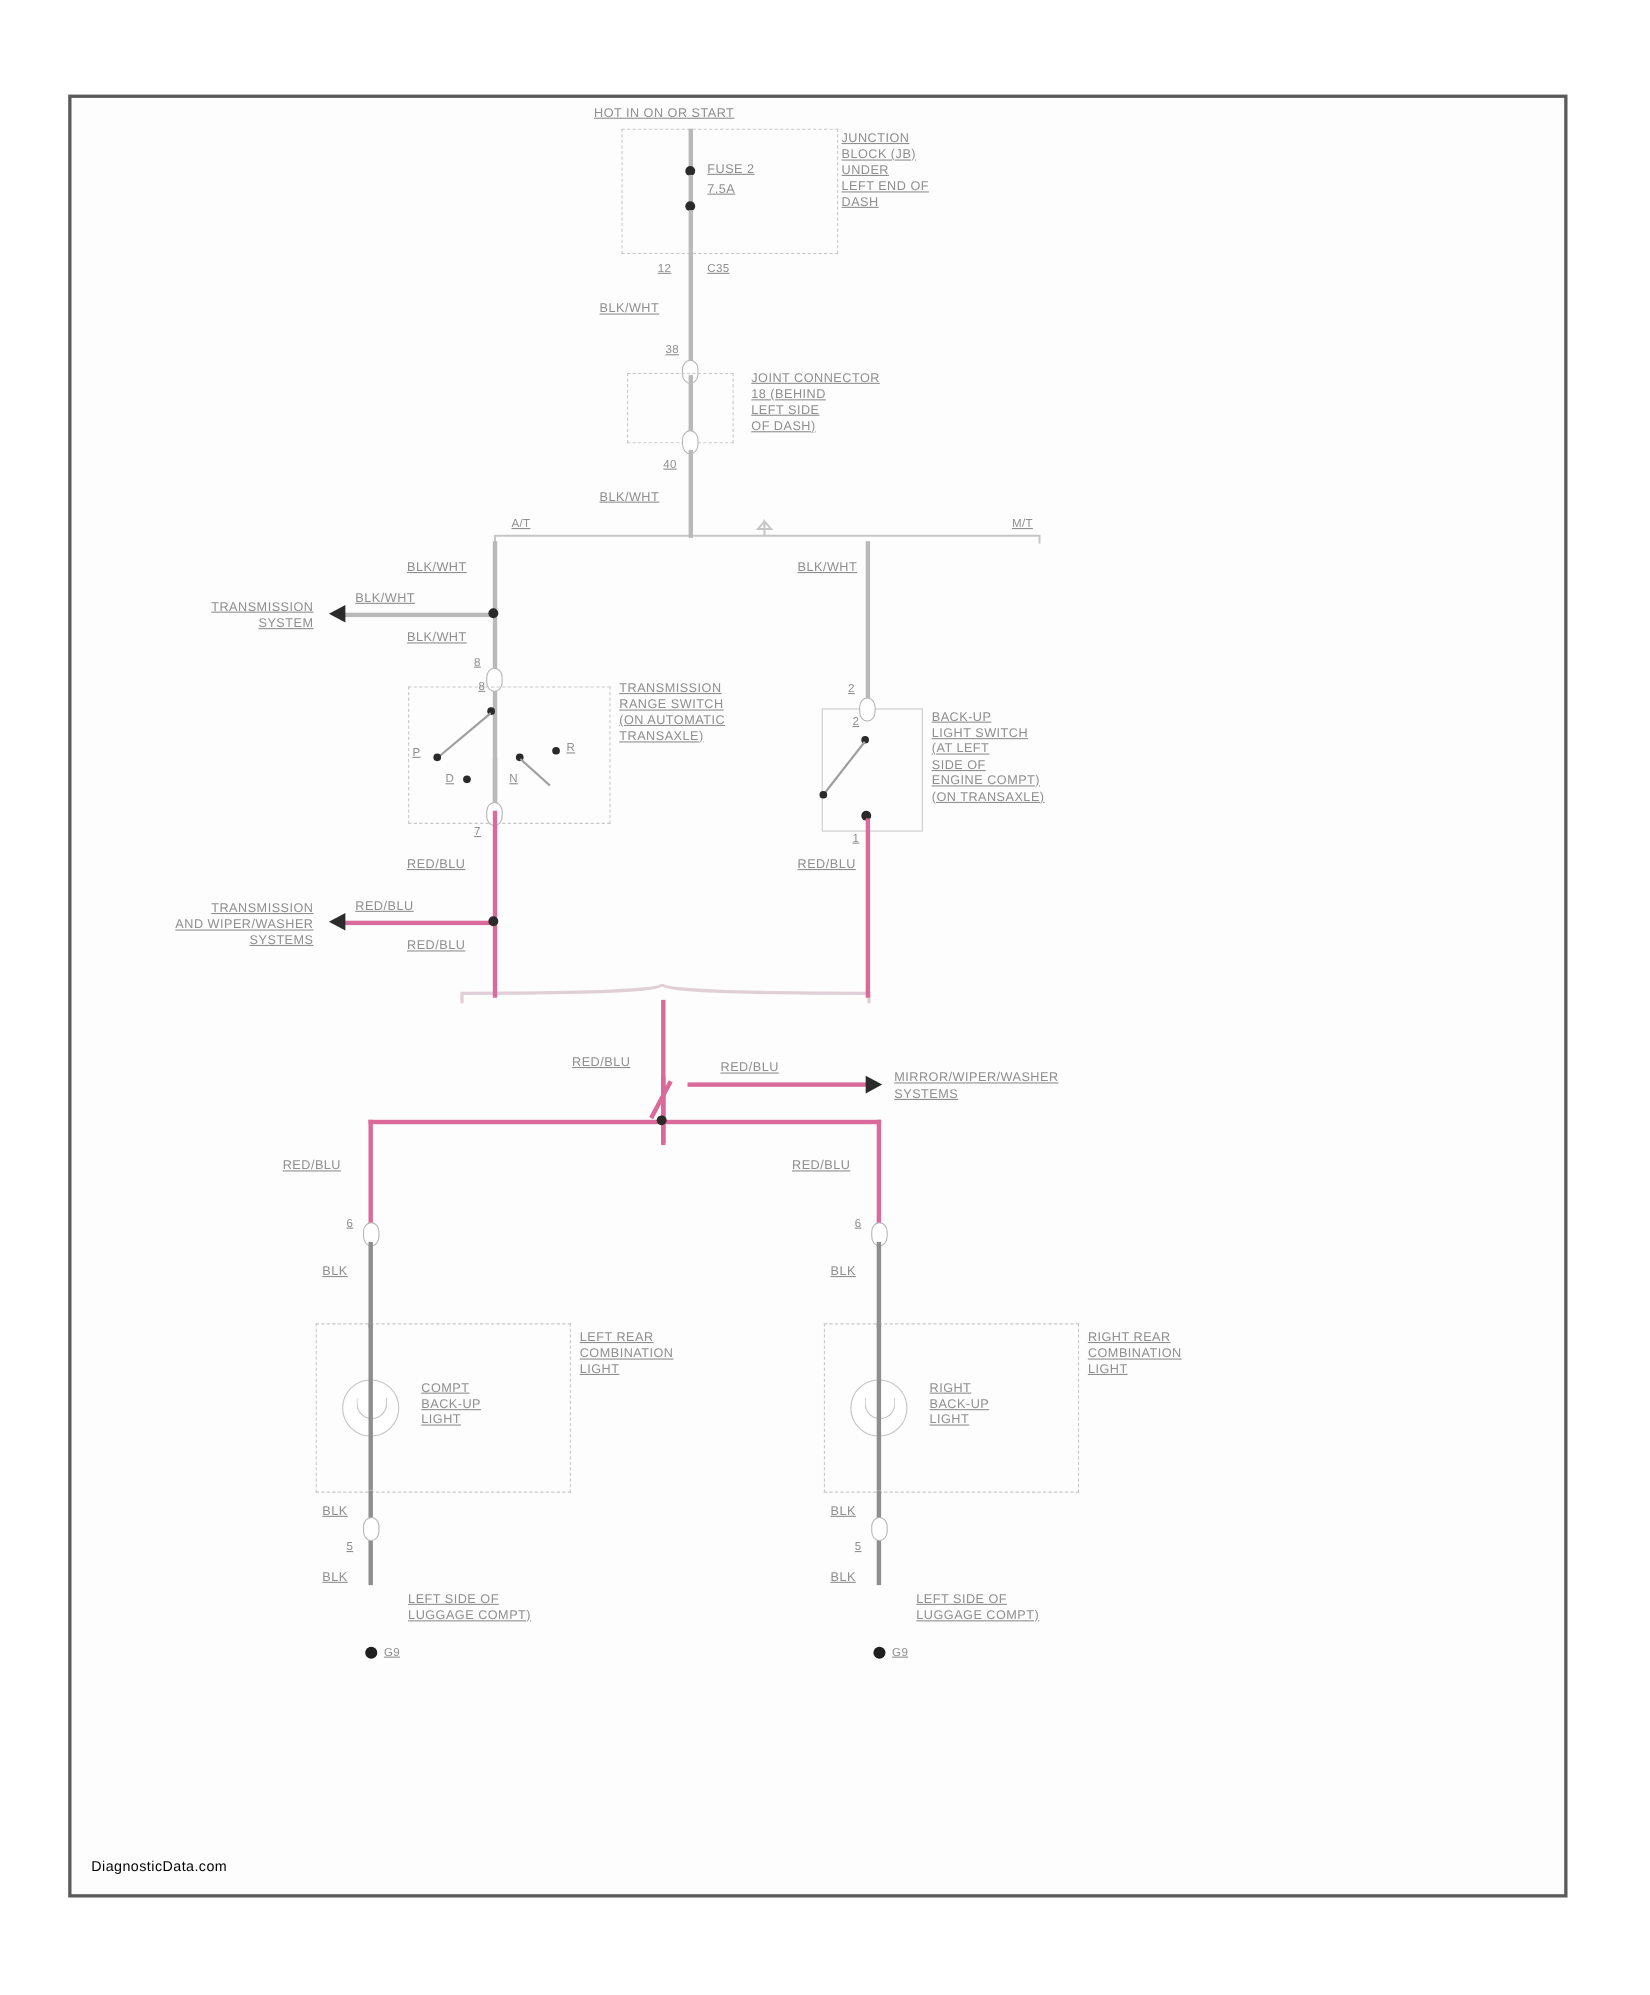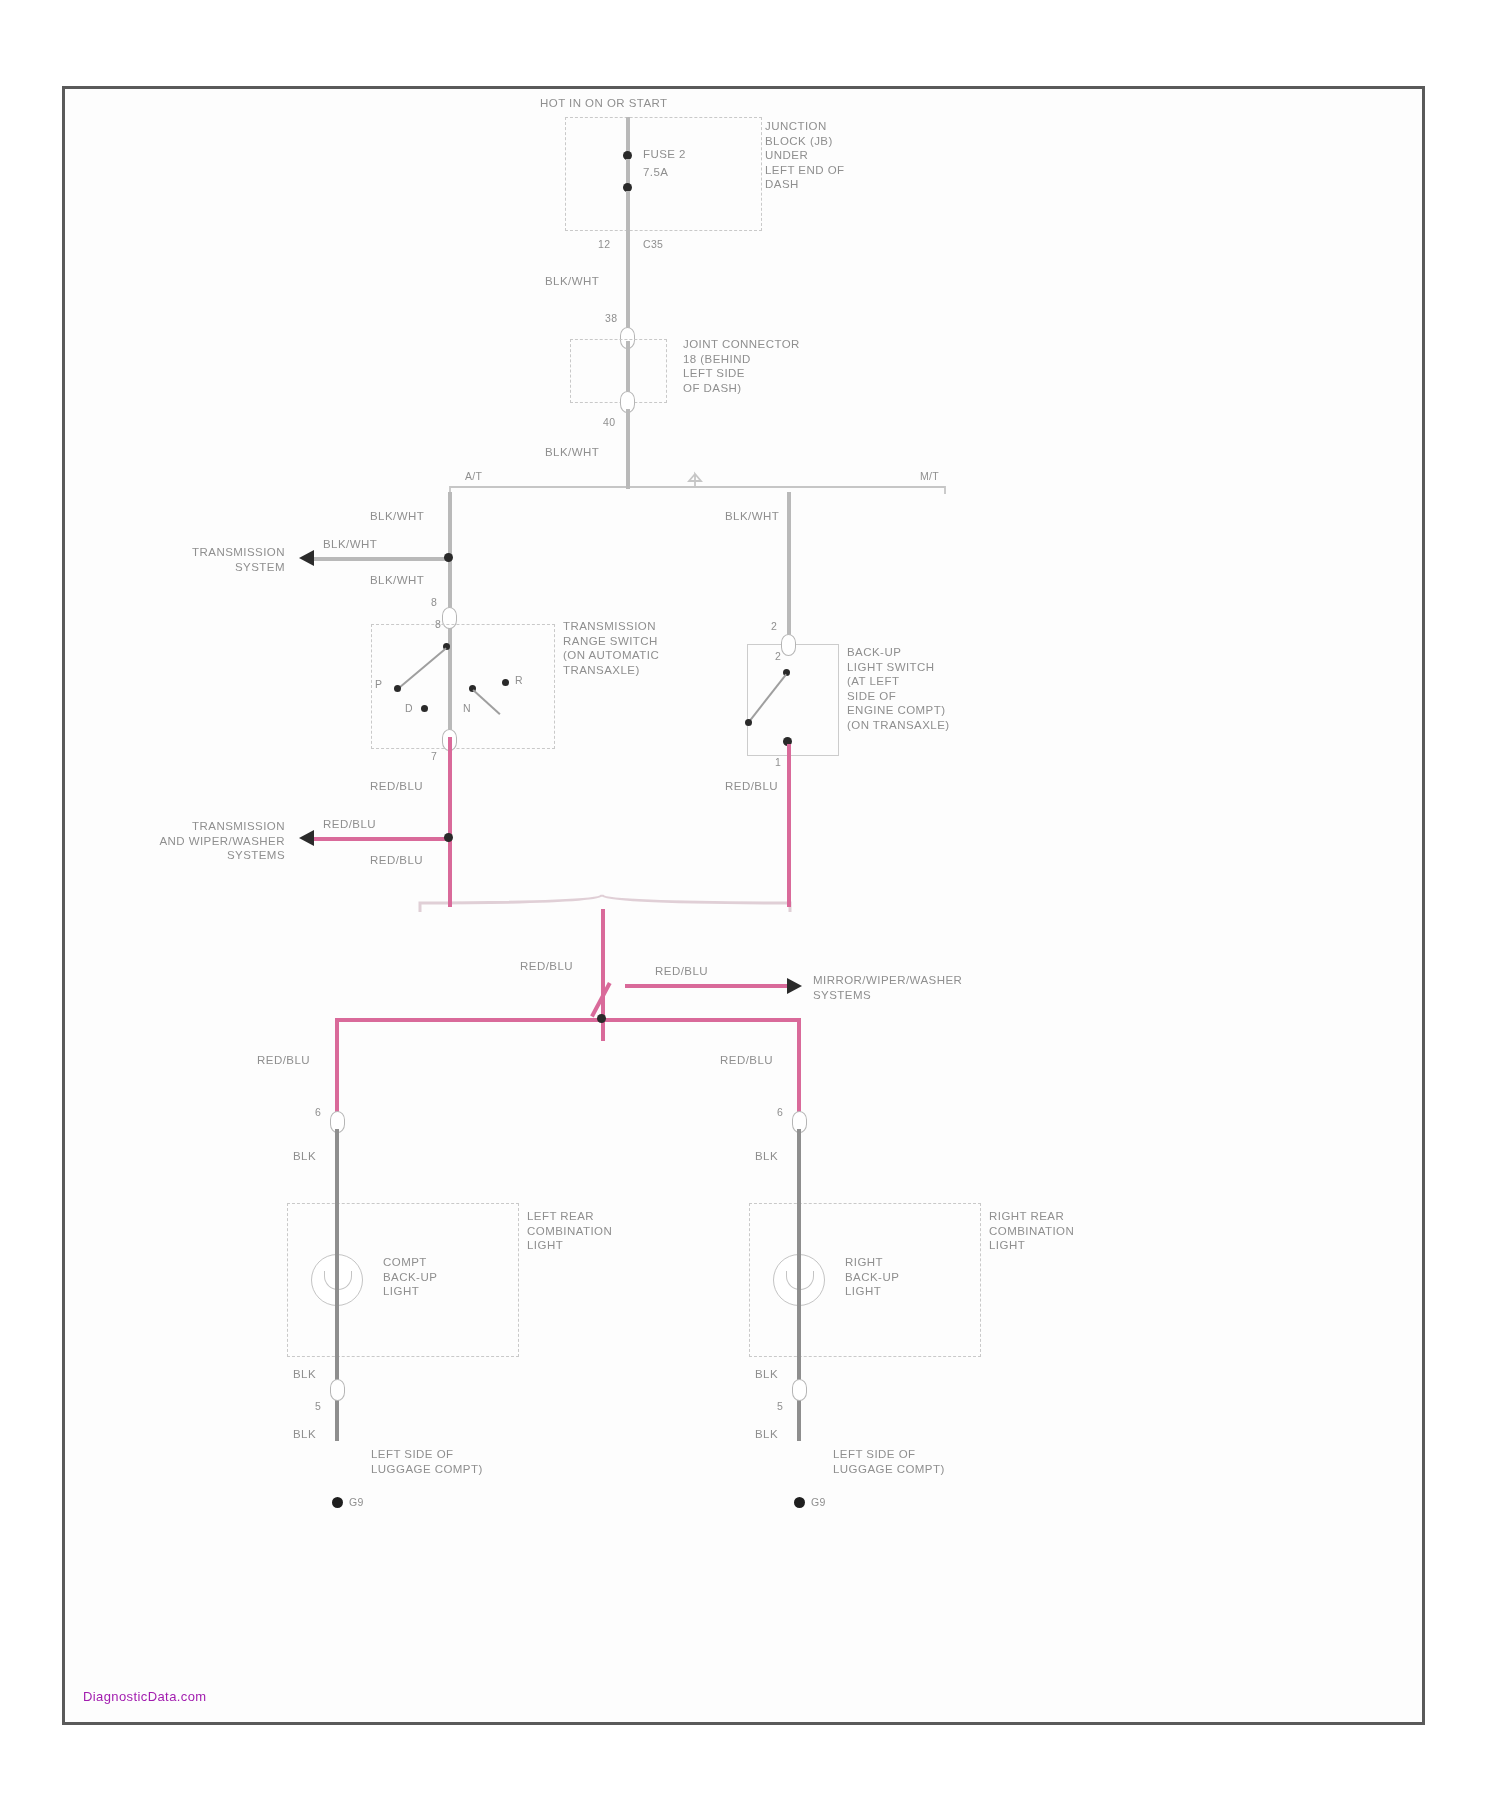--- a/index.html
+++ b/index.html
@@ -18,20 +18,21 @@
   }
 
   .lbl {
     position:absolute;
     color:#8f8f8f;
     font-size:11.5px;
     letter-spacing:.45px;
     line-height:14.5px;
     white-space:pre;
     font-family:"Liberation Sans", sans-serif;
+    text-decoration:underline;
   }
   .lbl.tiny { font-size:10.5px; letter-spacing:.3px; }
   .lbl.r { text-align:right; }
 
   
   .w { position:absolute; background:#b9b9b9; }
   .wv { width:4px; }
   .wh { height:4px; }
   .pink { background:#d96a9a; }
   .grey { background:#b9b9b9; }
@@ -90,21 +91,21 @@
 
   
   .arm { position:absolute; height:2.4px; background:#9f9f9f; transform-origin:0 50%; }
 
   svg.ov { position:absolute; left:0; top:0; width:1357px; height:1633px; overflow:visible; }
   .stroke { fill:none; stroke:#c6c6c6; stroke-width:1.8; }
   .strokeD { fill:none; stroke:#b0b0b0; stroke-width:2; }
 
   #watermark {
     position:absolute; left:18px; bottom:18px;
-    font-size:13px; color:#a21caf; letter-spacing:.4px;
+    font-size:13px; color:#000000; letter-spacing:.4px;
     font-family:"Liberation Sans", sans-serif;
   }
 </style>
 </head>
 <body>
 
 <div id="page">
   <div id="frame">
 
     <svg class="ov">

